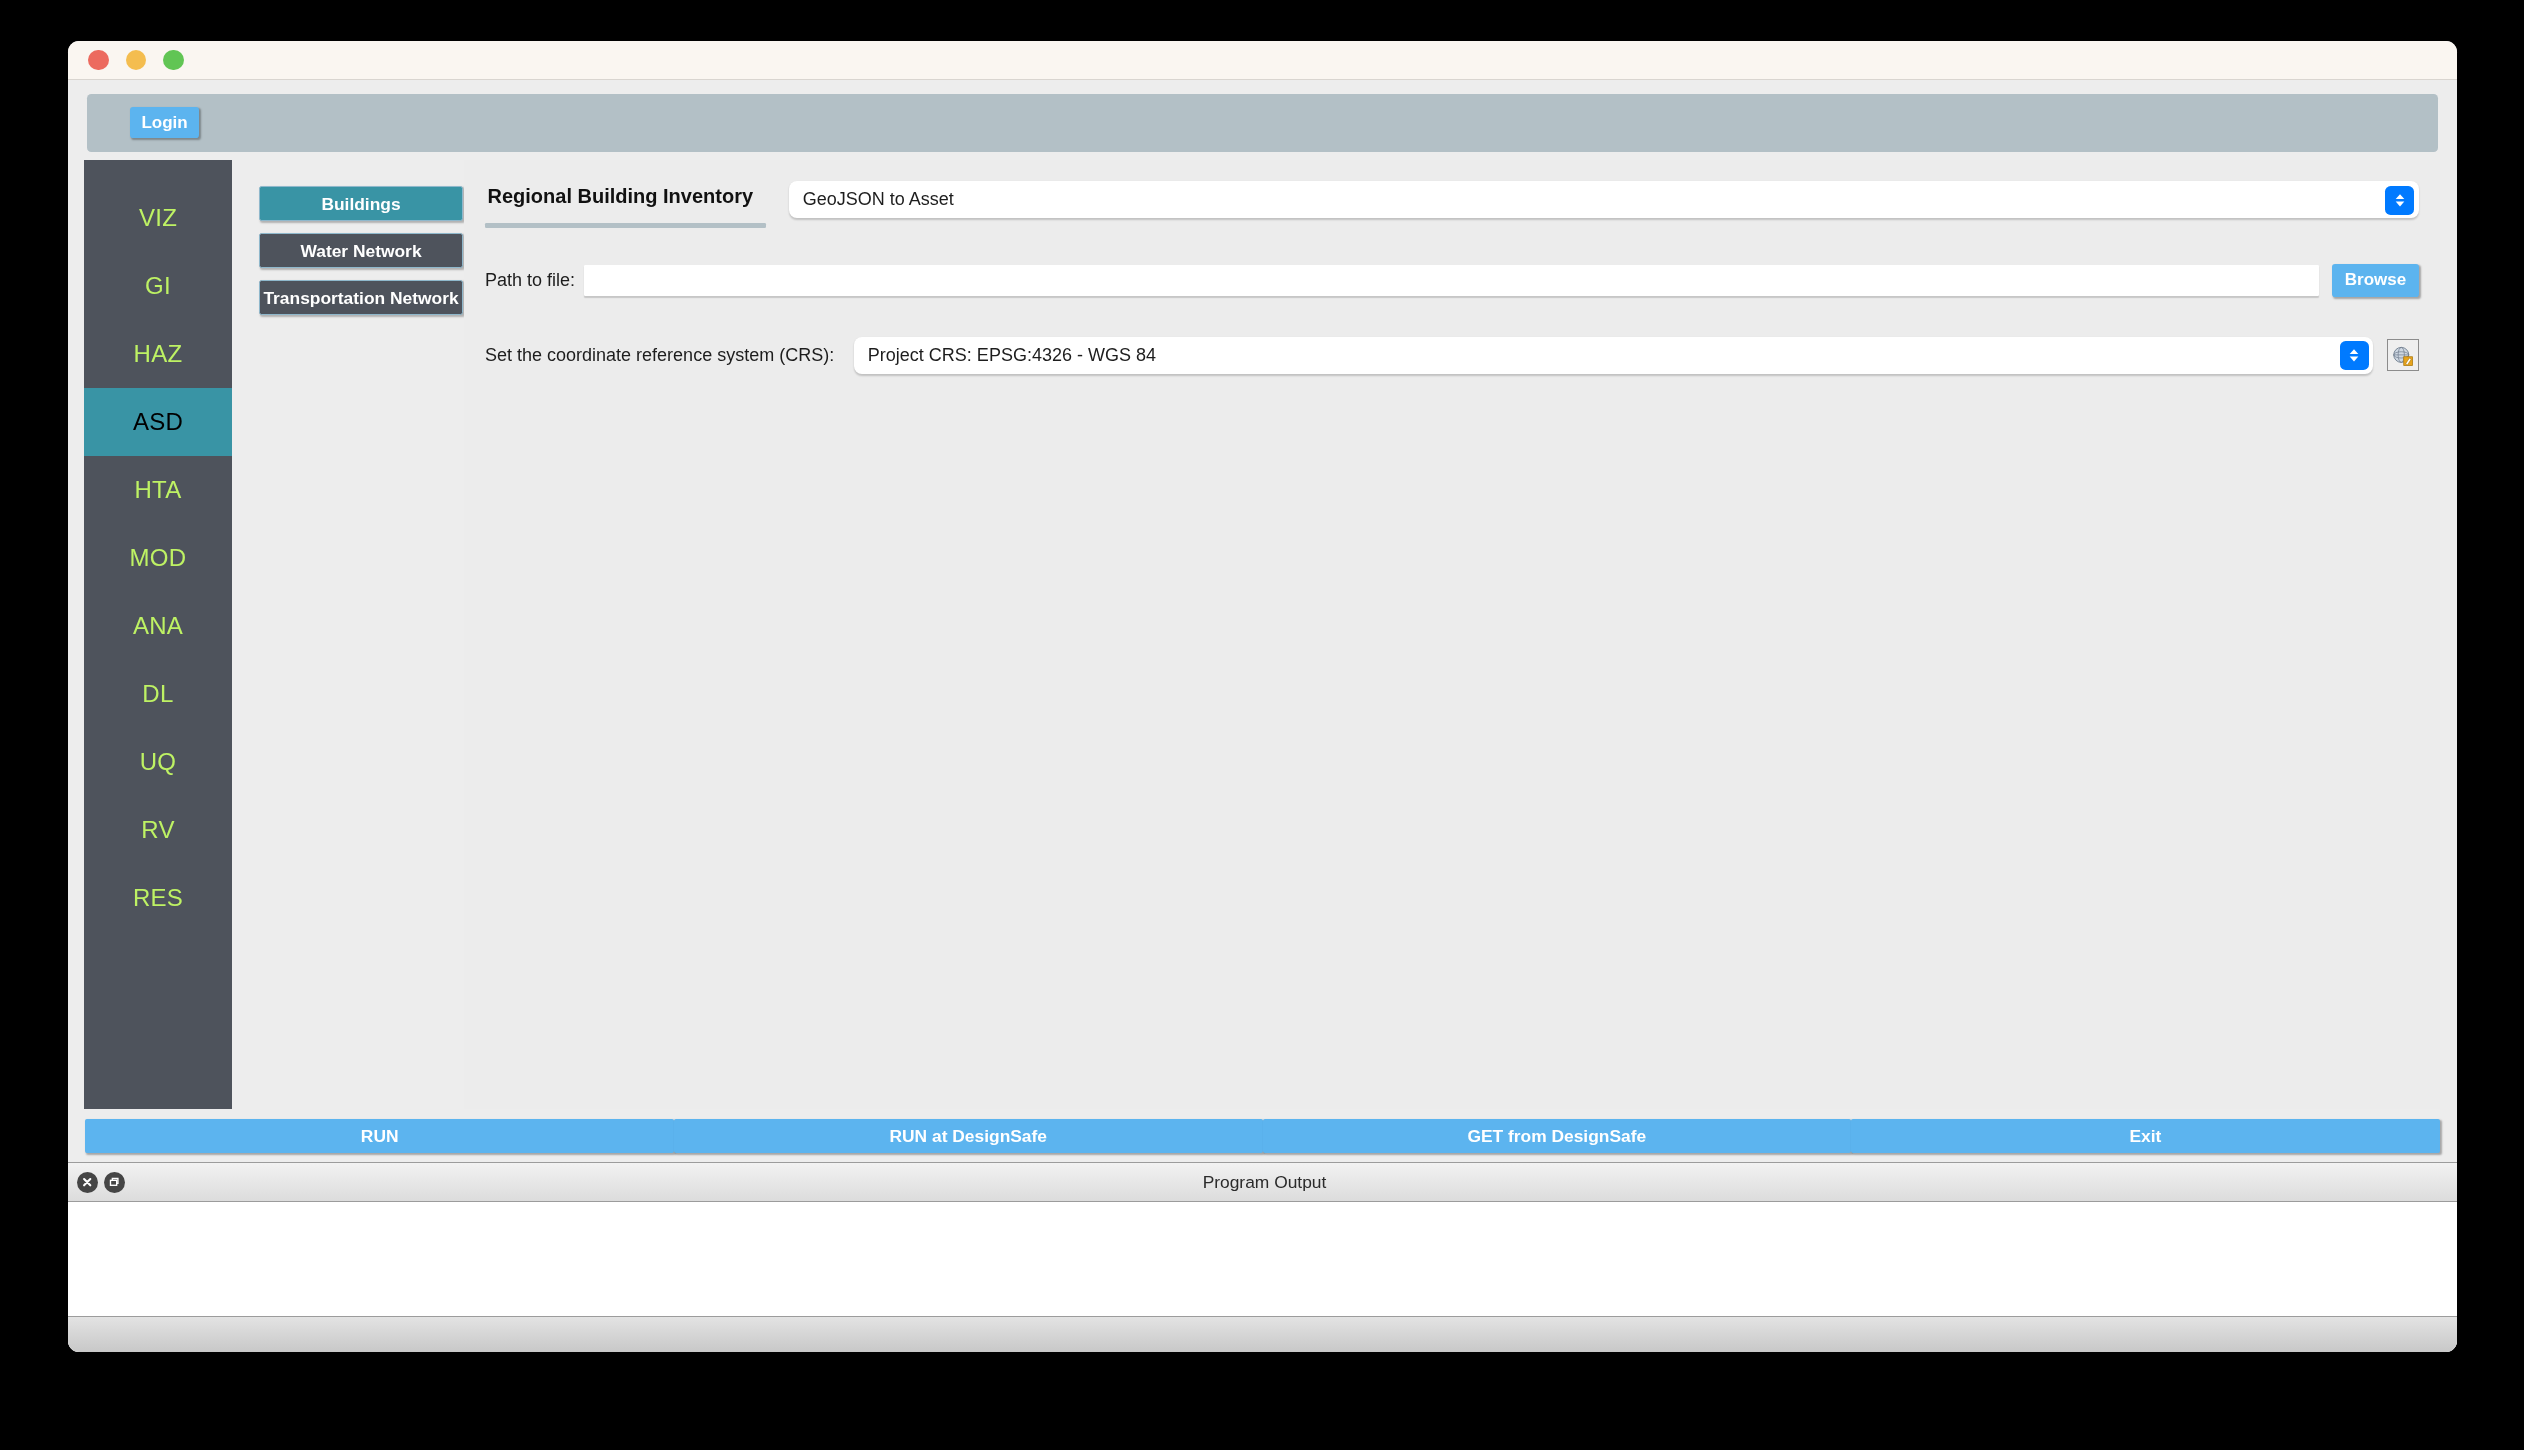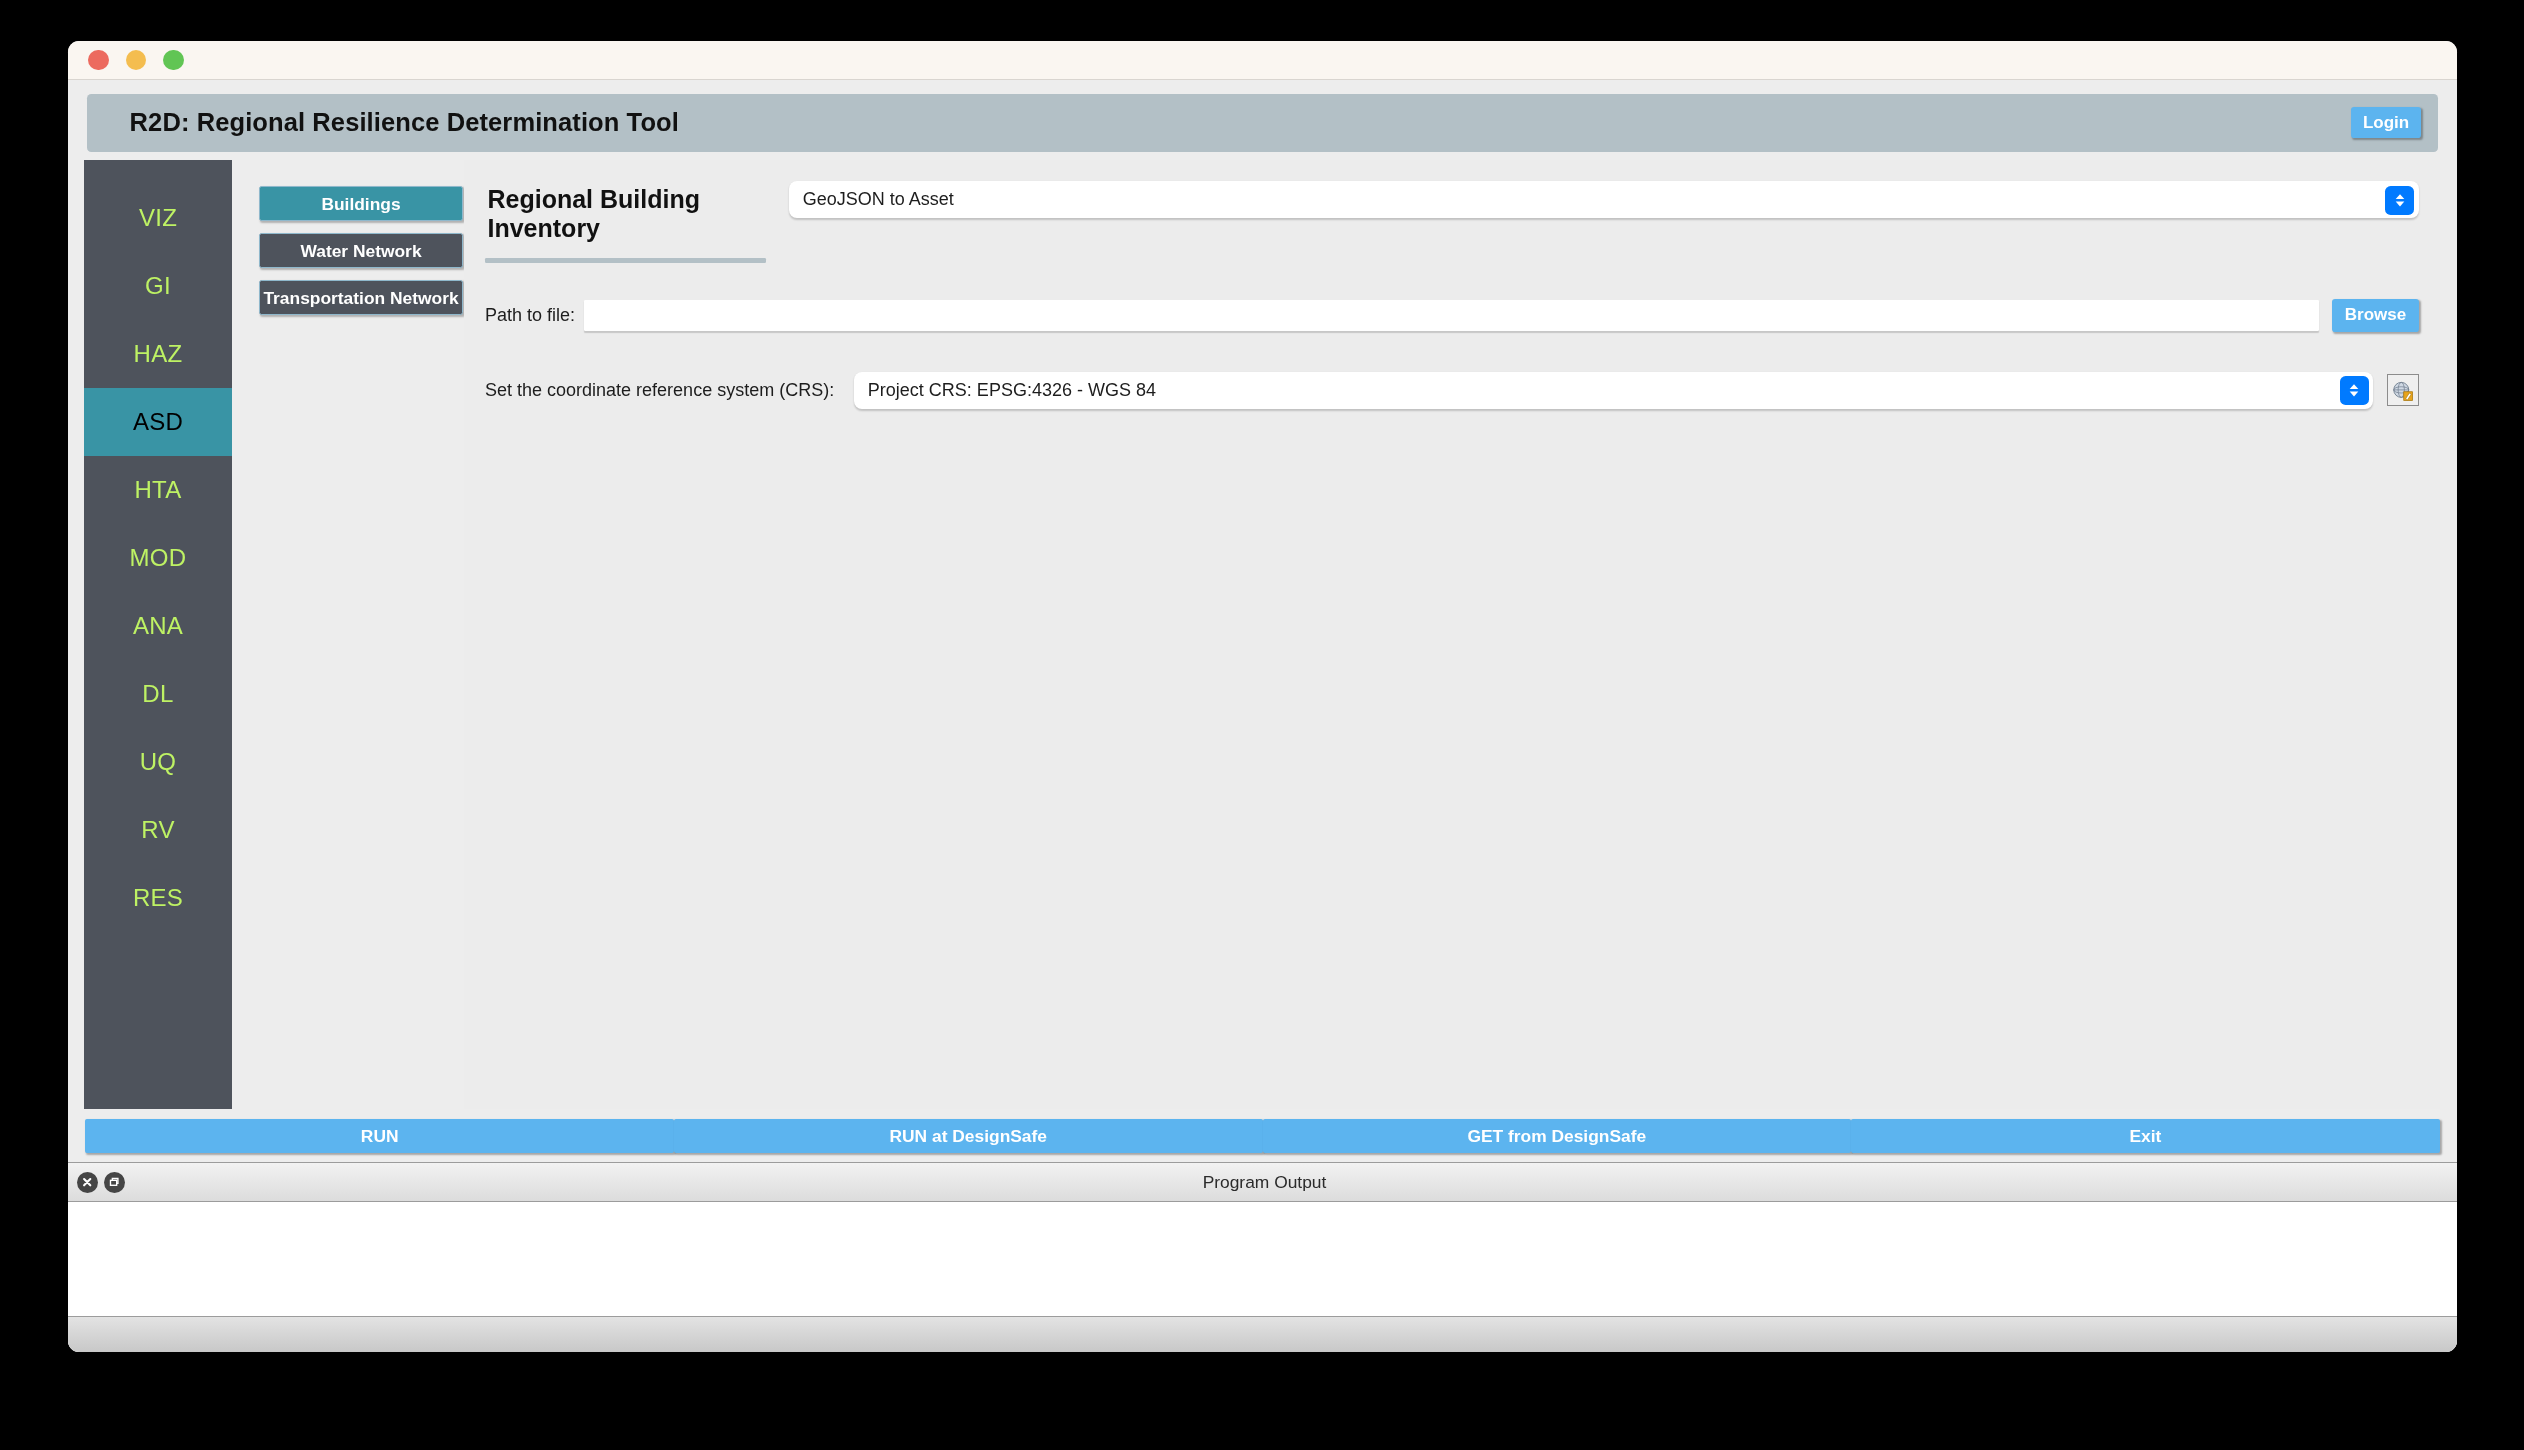--- a/index.html
+++ b/index.html
@@ -110,21 +110,21 @@
     margin-top:0;
     padding:18.6px 21px 0 21px;
     box-sizing:border-box;
   }
 
   .section-head{
     display:flex;align-items:flex-start;
   }
   .section-title-wrap{width:304px;flex:0 0 304px;}
   .section-title{
-    font-size:25px;font-weight:bold;color:#111;
+    font-size:20px;font-weight:bold;color:#111;
     padding-top:6.2px;padding-left:2.5px;
   }
   .section-rule{
     height:5px;background:#b3c0c6;border-radius:1.2px;
     margin-top:15px;width:281px;
   }
 
   
   .combo{
     position:relative;
@@ -224,21 +224,20 @@
     <div class="titlebar">
       <div class="dot red"></div>
       <div class="dot yellow"></div>
       <div class="dot green"></div>
     </div>
 
     <div class="app">
 
       <div class="appheader-wrap">
         <div class="appheader">
-          <div class="apptitle">R2D: Regional Resilience Determination Tool</div>
           <button class="login-btn">Login</button>
         </div>
       </div>
 
       <div class="middle">
 
         <div class="sidebar">
           <div class="side-item">VIZ</div>
           <div class="side-item">GI</div>
           <div class="side-item">HAZ</div>

